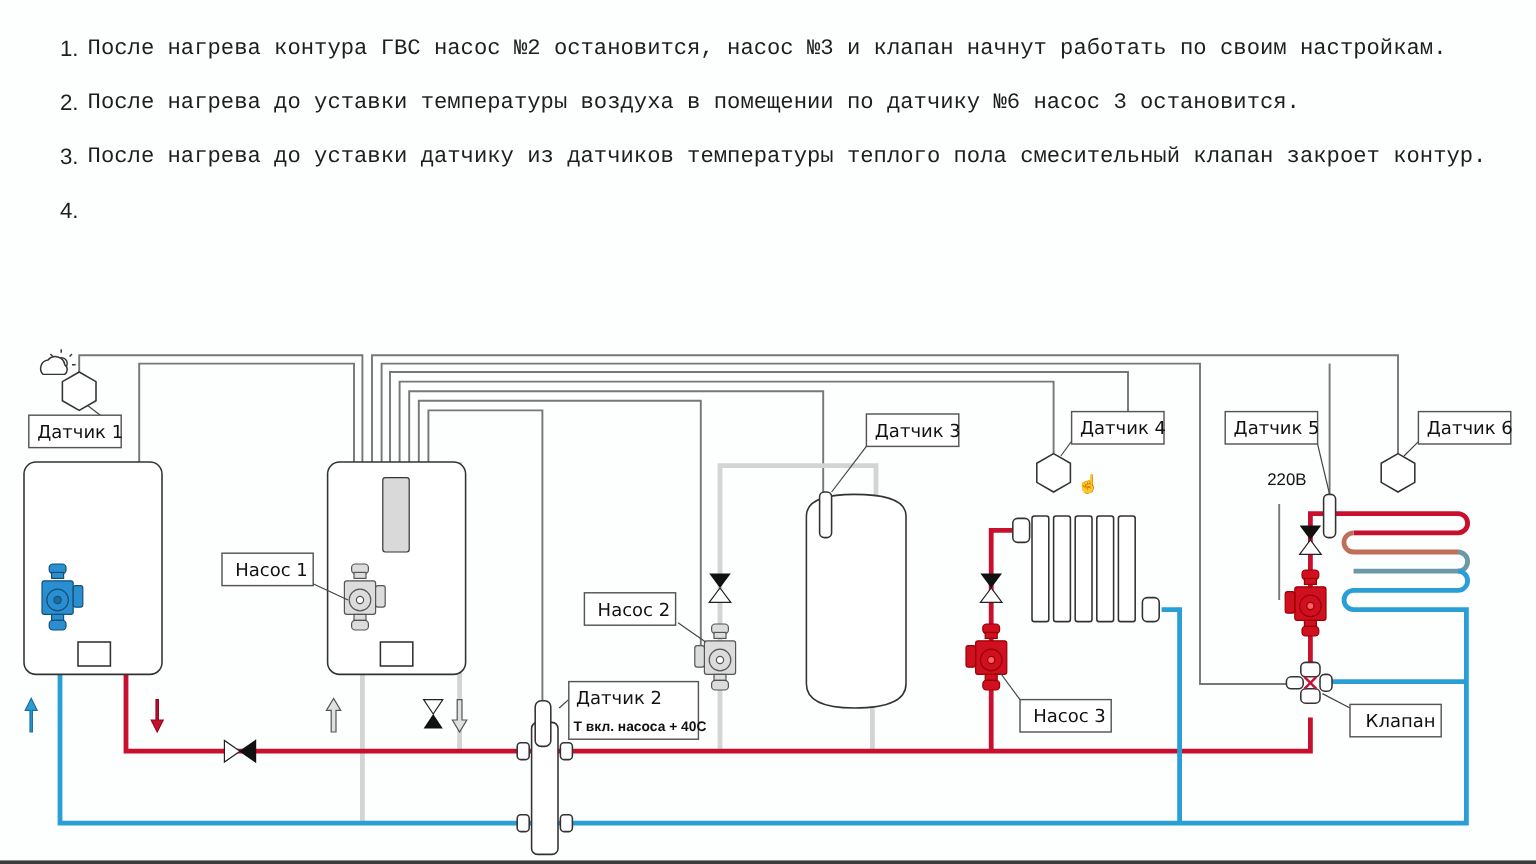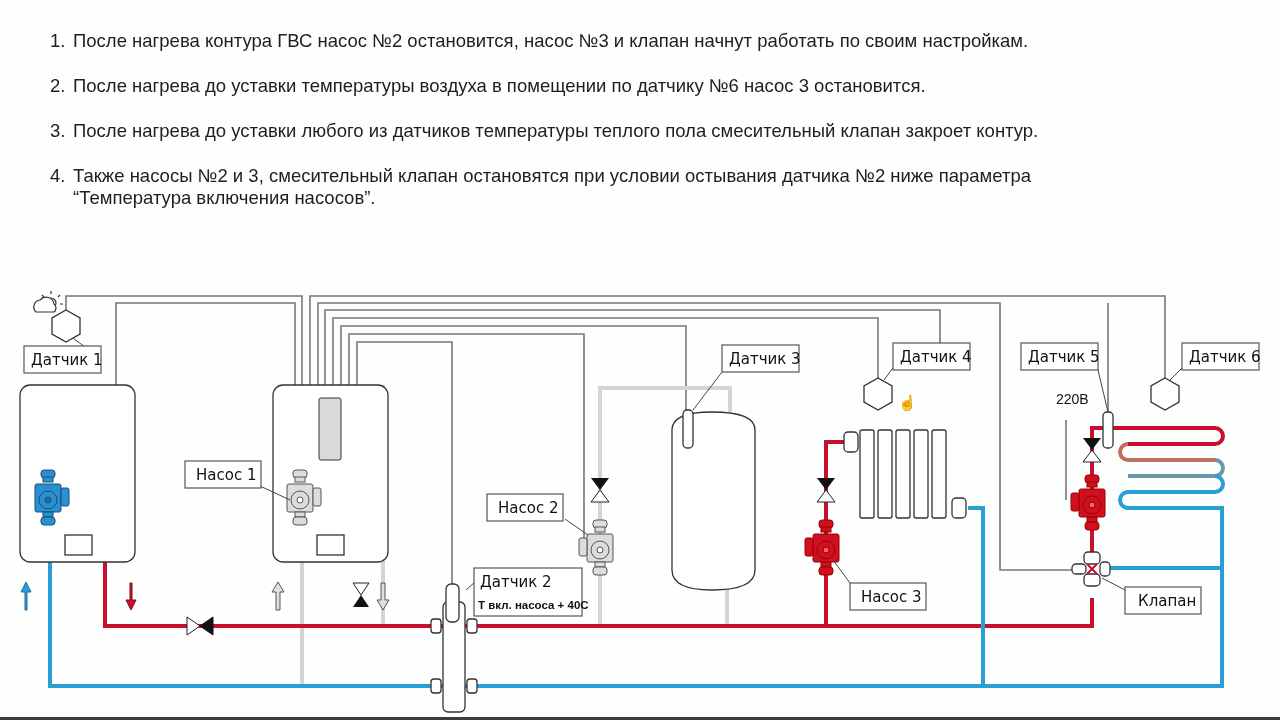--- a/index.html
+++ b/index.html
@@ -8,21 +8,21 @@
     background: #fdfefe;
     font-family: "Liberation Sans", sans-serif;
     position: relative;
   }
   .notes {
     position: absolute; left: 50px; top: 30px; width: 1200px;
     color: #1e1e1e; font-size: 18.5px; line-height: 22px;
   }
   .note { display: flex; margin-bottom: 23px; }
   .note .num { width: 23px; flex: none; }
-  .note .text { flex: 1; }
+  .note .text { flex: 1; font-family: Liberation Mono, monospace; }
   .bottom-bar { position: absolute; left: 0; right: 0; bottom: 0; height: 3px; background: #3c3c3c; }
   svg#scheme { position: absolute; left: 0; top: 0; }
   .lbl-box { fill: #ffffff; stroke: #555; stroke-width: 1.2; }
   .lbl { font-family: "DejaVu Sans", sans-serif; font-size: 15px; fill: #111; }
   .lbl-small { font-family: "Liberation Sans", sans-serif; font-size: 11.5px; font-weight: bold; fill: #111; }
   .wire { fill: none; stroke: #777; stroke-width: 1.6; }
   .leader { fill: none; stroke: #444; stroke-width: 1; }
   .hot { fill: none; stroke: #c8102e; stroke-width: 4; }
   .cold { fill: none; stroke: #2a9fd6; stroke-width: 4; }
   .grey-pipe { fill: none; stroke: #d4d4d4; stroke-width: 4; }
@@ -35,25 +35,24 @@
   <div class="note">
     <span class="num">1.</span>
     <span class="text">После нагрева контура ГВС насос №2 остановится, насос №3 и клапан начнут работать по своим  настройкам.</span>
   </div>
   <div class="note">
     <span class="num">2.</span>
     <span class="text">После нагрева до уставки температуры воздуха в помещении по датчику №6 насос 3 остановится.</span>
   </div>
   <div class="note">
     <span class="num">3.</span>
-    <span class="text">После нагрева до уставки любого из датчиков температуры теплого пола смесительный клапан закроет контур.</span>
+    <span class="text">После нагрева до уставки датчику из датчиков температуры теплого пола смесительный клапан закроет контур.</span>
   </div>
   <div class="note">
     <span class="num">4.</span>
-    <span class="text" style="max-width:1080px">Также насосы №2 и 3, смесительный клапан остановятся при условии остывания датчика №2 ниже параметра “Температура включения насосов”.</span>
   </div>
 </div>
 
 <svg id="scheme" width="1280" height="720">
   <defs>
     <g id="pump-shape">
       <rect x="-7" y="-30" width="14" height="8" rx="3"></rect>
       <rect x="-5" y="-23" width="10" height="5"></rect>
       <rect x="-13" y="-16" width="26" height="28" rx="2"></rect>
       <rect x="13" y="-12" width="8" height="18" rx="2"></rect>

